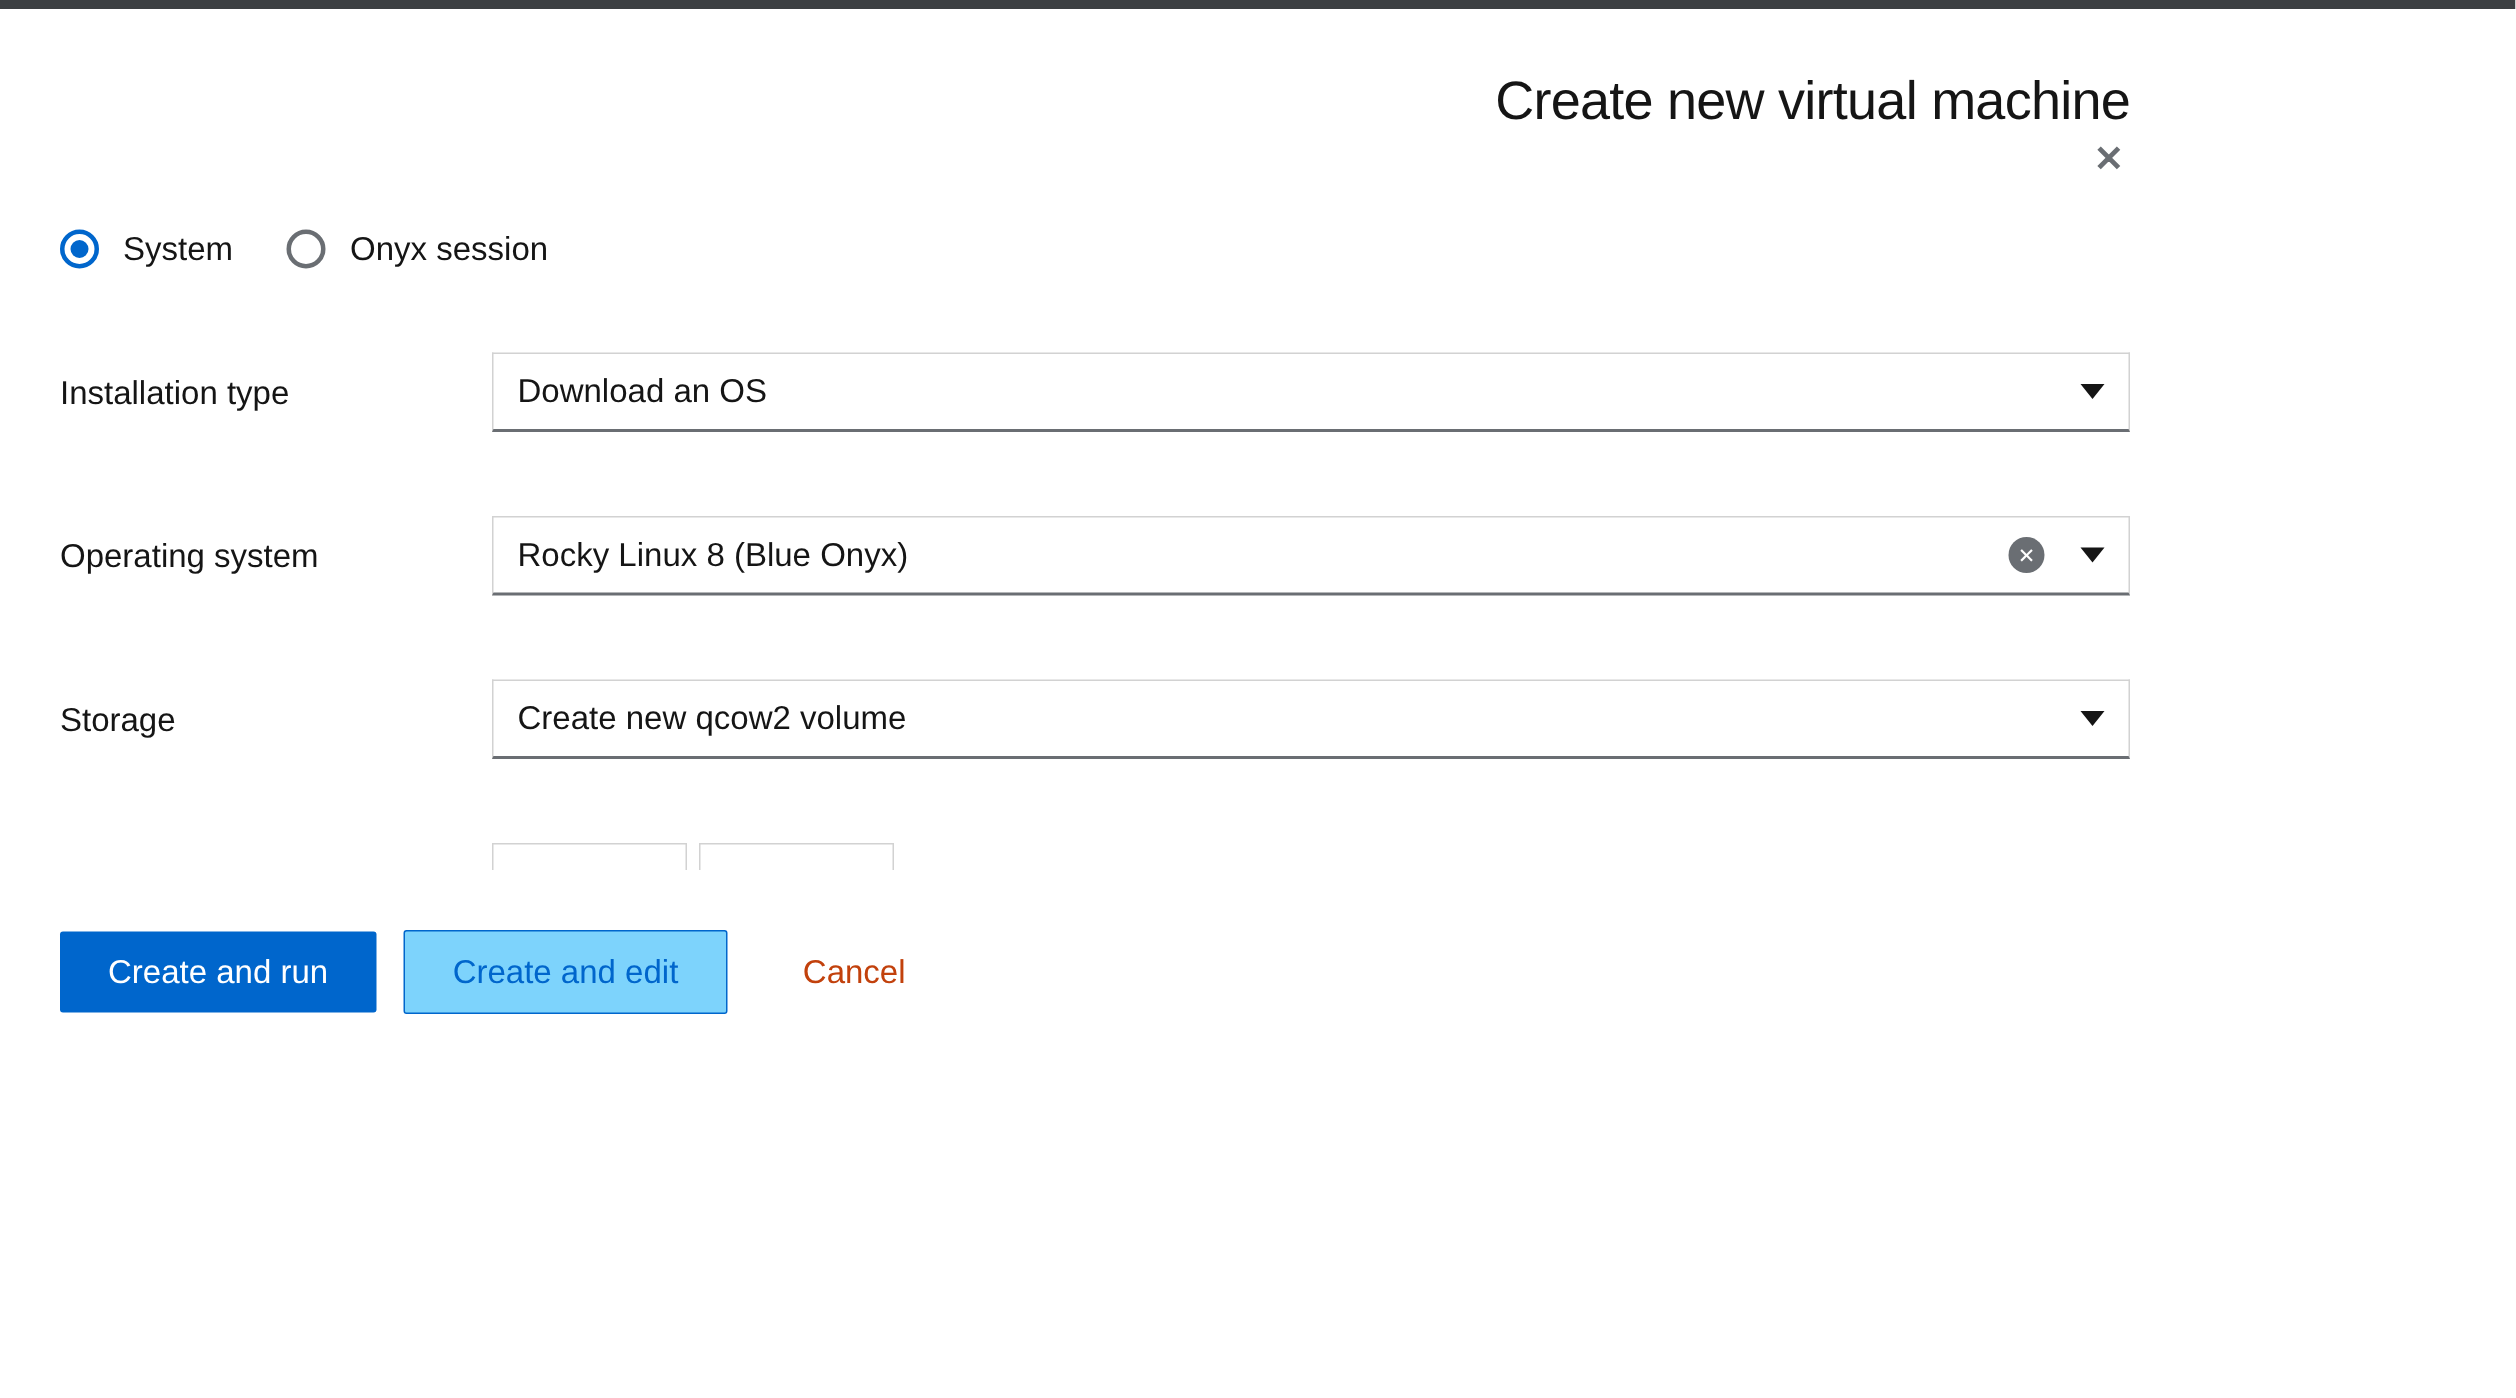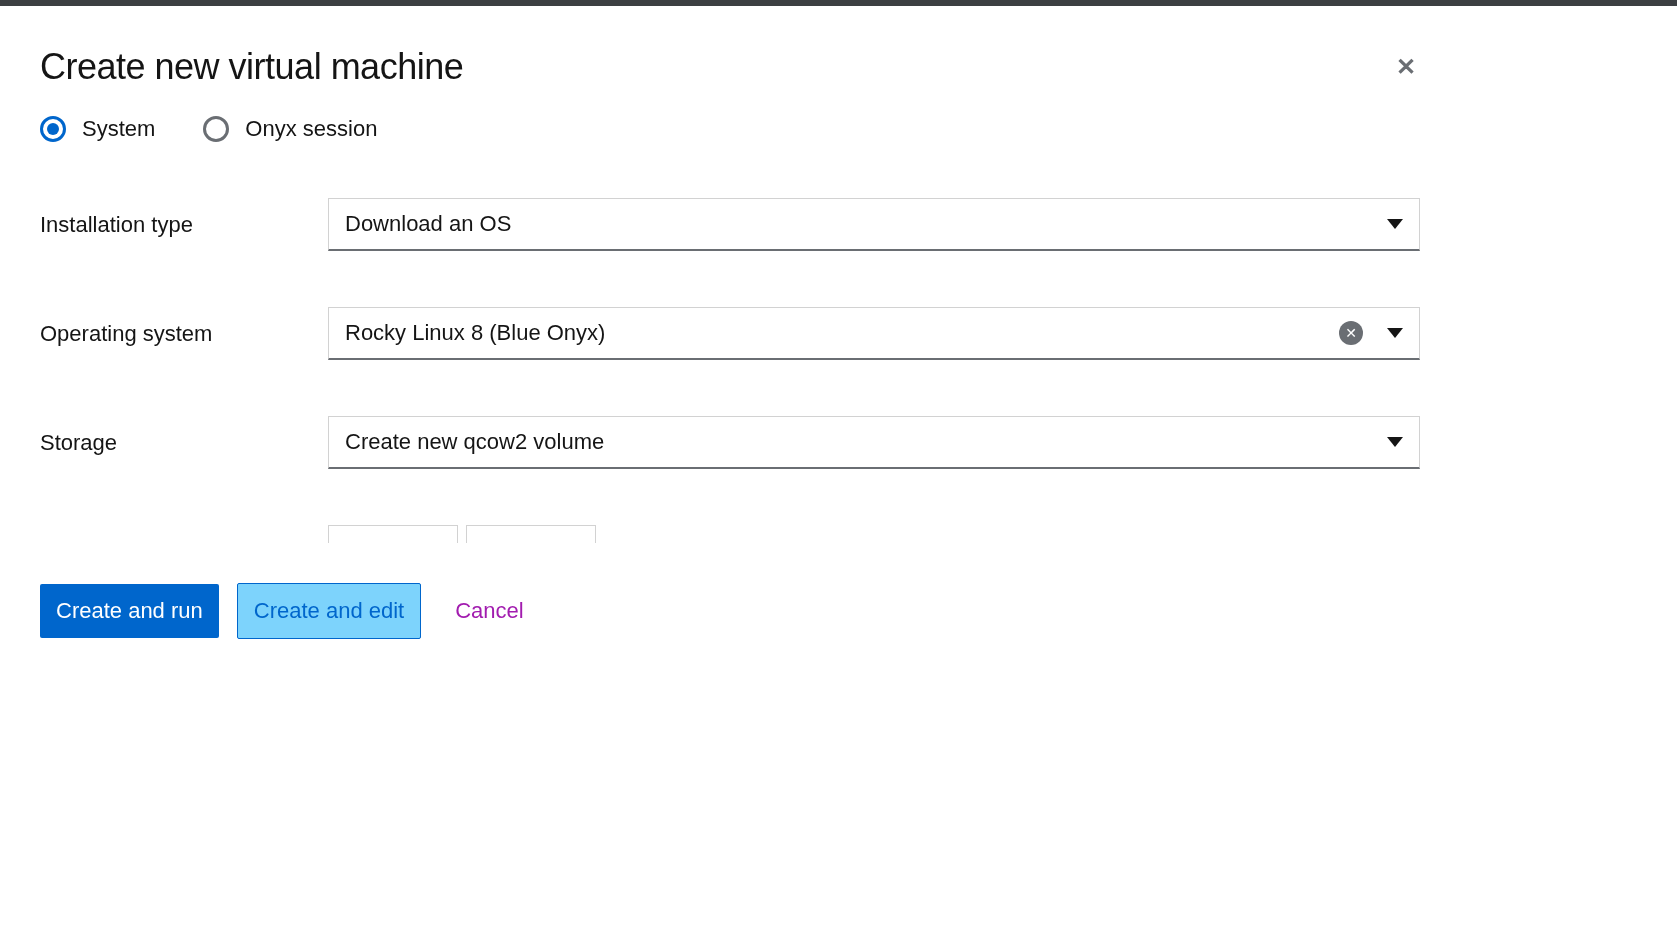--- a/index.html
+++ b/index.html
@@ -16,22 +16,23 @@
       height: 6px;
       background: #3c3f42;
     }
     .dialog {
       padding: 40px 40px 40px 40px;
       max-width: 1460px;
     }
     .header-row {
       display: flex;
       justify-content: space-between;
-      align-items: center;
+      align-items: flex-end;
       margin-bottom: 28px;
+      flex-direction: column;
     }
     .dialog-title {
       font-size: 36px;
       font-weight: 500;
       letter-spacing: -0.5px;
     }
     .close-icon {
       font-size: 24px;
       color: #6a6e73;
       cursor: pointer;
@@ -80,21 +81,21 @@
       border-radius: 50%;
       align-items: center;
       justify-content: center;
       font-size: 14px;
       color: #6a6e73;
       font-weight: bold;
       cursor: help;
     }
     .radio-group {
       display: flex;
-      gap: 48px;
+      gap: 36px;
     }
     .radio-option {
       display: flex;
       align-items: center;
       gap: 16px;
       cursor: pointer;
     }
     .radio-circle {
       width: 26px;
       height: 26px;
@@ -166,38 +167,38 @@
       border: 1px solid #d2d2d2;
       border-bottom: none;
     }
     .footer {
       display: flex;
       align-items: center;
       gap: 18px;
       margin-top: 40px;
     }
     .btn {
-      padding: 14px 16px;
+      padding: 14px 32px;
       font-size: 22px;
       border: none;
       cursor: pointer;
       border-radius: 2px;
     }
     .btn-primary {
       background: #0066cc;
       color: #fff;
     }
     .btn-secondary {
       background: #7dd3fc;
       color: #0066cc;
       border: 1px solid #0066cc;
     }
     .btn-link {
       background: transparent;
-      color: #a21caf;
+      color: #c2410c;
     }
   </style>
 </head>
 <body>
 
 <div class="top-bar"></div>
 
 <div class="dialog">
   <div class="header-row">
     <h1 class="dialog-title">Create new virtual machine</h1>

